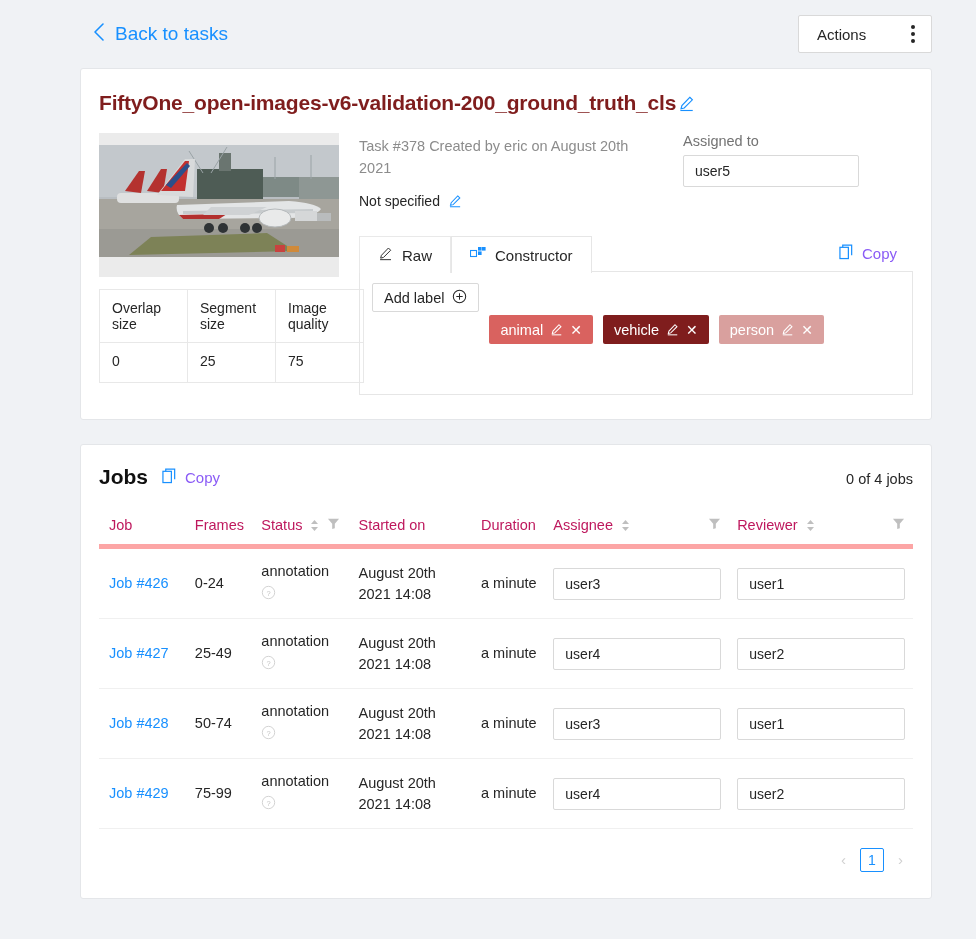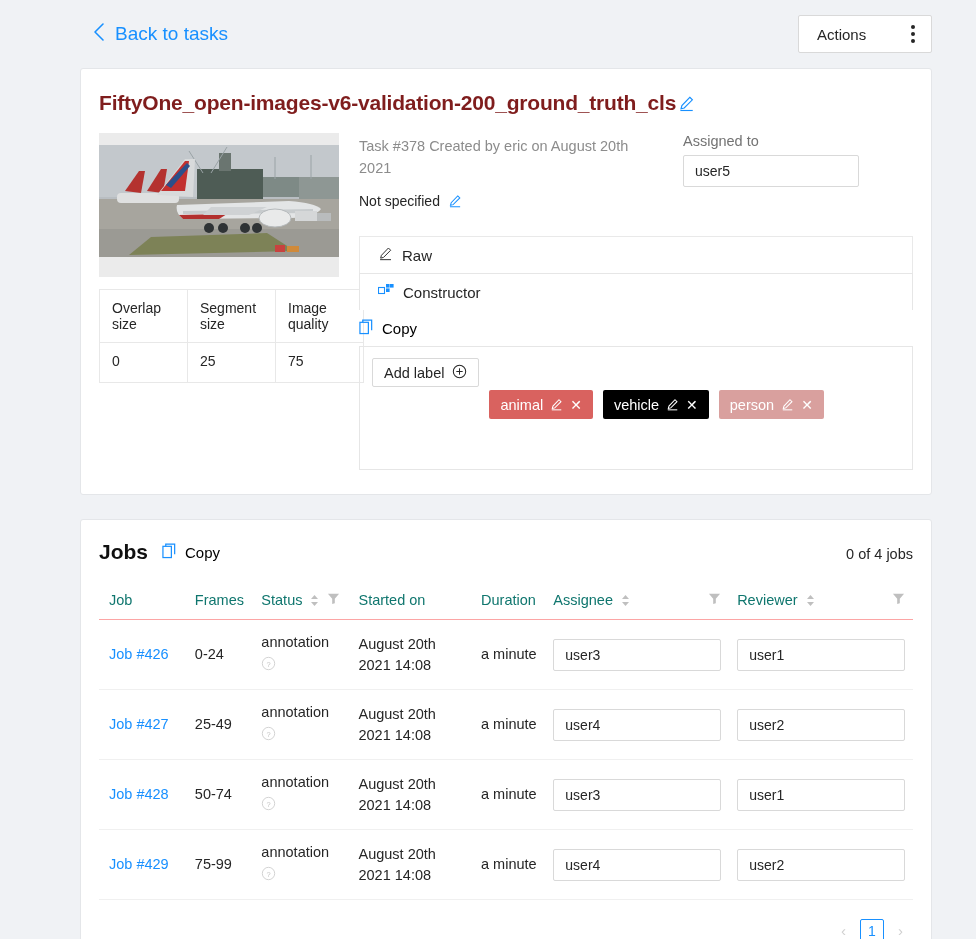--- a/index.html
+++ b/index.html
@@ -136,21 +136,21 @@
     font-size: 14px;
     color: #262626;
     background: #fff;
     outline: none;
   }
   .issue-title { font-weight: bold; margin-top: 26px; font-size: 14.5px; color: #1a1a1a;}
   .issue-value { margin-top: 6px; display: flex; align-items: center; gap: 8px; color: #262626; }
 
   
   .labels-box { margin-top: 26px; width: 100%; }
-  .tabs { display: flex; position: relative; flex-direction: column; }
+  .tabs { display: flex; align-items: center; position: relative; }
   .tab {
     display: flex;
     align-items: center;
     gap: 9px;
     padding: 9px 18px;
     border: 1px solid #e6e6e6;
     border-bottom: none;
     background: #fff;
     font-size: 15px;
     cursor: pointer;
@@ -158,21 +158,21 @@
     position: relative;
     top: 1px;
   }
   .tab.inactive { background: #fff; border-color: #e9e9e9; color: #262626; }
   .tab.active { background: #fff; z-index: 2; }
   .tabs-filler { flex: 1; border-bottom: 1px solid #e6e6e6; height: 37px; }
   .copy-link {
     display: flex;
     align-items: center;
     gap: 8px;
-    color: #000000;
+    color: #8b5cf6;
     font-size: 15px;
     cursor: pointer;
     padding-bottom: 2px;
     margin-right: 16px;
   }
   .copy-slot { display: flex; align-items: flex-end; border-bottom: 1px solid #e6e6e6; height: 37px; padding-bottom: 6px;}
   .labels-panel {
     border: 1px solid #e6e6e6;
     border-top: none;
     min-height: 123px;
@@ -222,23 +222,23 @@
 
   table.jobs {
     width: calc(100% - 36px);
     margin: 18px 18px 0 18px;
     border-collapse: collapse;
     font-size: 14.5px;
   }
   table.jobs thead th {
     text-align: left;
     font-weight: normal;
-    color: #0f766e;
+    color: #be185d;
     padding: 10px 8px 11px 8px;
-    border-bottom: 1px solid #fca5a5;
+    border-bottom: 5px solid #fca5a5;
     white-space: nowrap;
     vertical-align: middle;
   }
   .th-inner { display: flex; align-items: center; gap: 8px; }
   .sorter { display: inline-flex; flex-direction: column; gap: 1px; }
   table.jobs tbody td {
     padding: 12px 8px;
     border-bottom: 1px solid #f0f0f0;
     vertical-align: middle;
     color: #262626;
@@ -457,21 +457,21 @@
             <span>animal</span>
             <span class="chip-act">
               <svg width="13" height="13" viewBox="0 0 18 18">
                   <path d="M12.5 2.4 L15.2 5.1 L6.6 13.7 L3.2 14.6 L4.1 11.2 Z" fill="none" stroke="#fff" stroke-width="1.4"></path>
                   <line x1="2.5" y1="16.4" x2="15.6" y2="16.4" stroke="#fff" stroke-width="1.4"></line>
                 </svg>
             </span>
             <span class="chip-act x">✕</span>
           </div>
 
-          <div class="chip" style="background:#000000">
+          <div class="chip" style="background:#7f1d1d">
             <span>vehicle</span>
             <span class="chip-act">
               <svg width="13" height="13" viewBox="0 0 18 18">
                   <path d="M12.5 2.4 L15.2 5.1 L6.6 13.7 L3.2 14.6 L4.1 11.2 Z" fill="none" stroke="#fff" stroke-width="1.4"></path>
                   <line x1="2.5" y1="16.4" x2="15.6" y2="16.4" stroke="#fff" stroke-width="1.4"></line>
                 </svg>
             </span>
             <span class="chip-act x">✕</span>
           </div>
 

